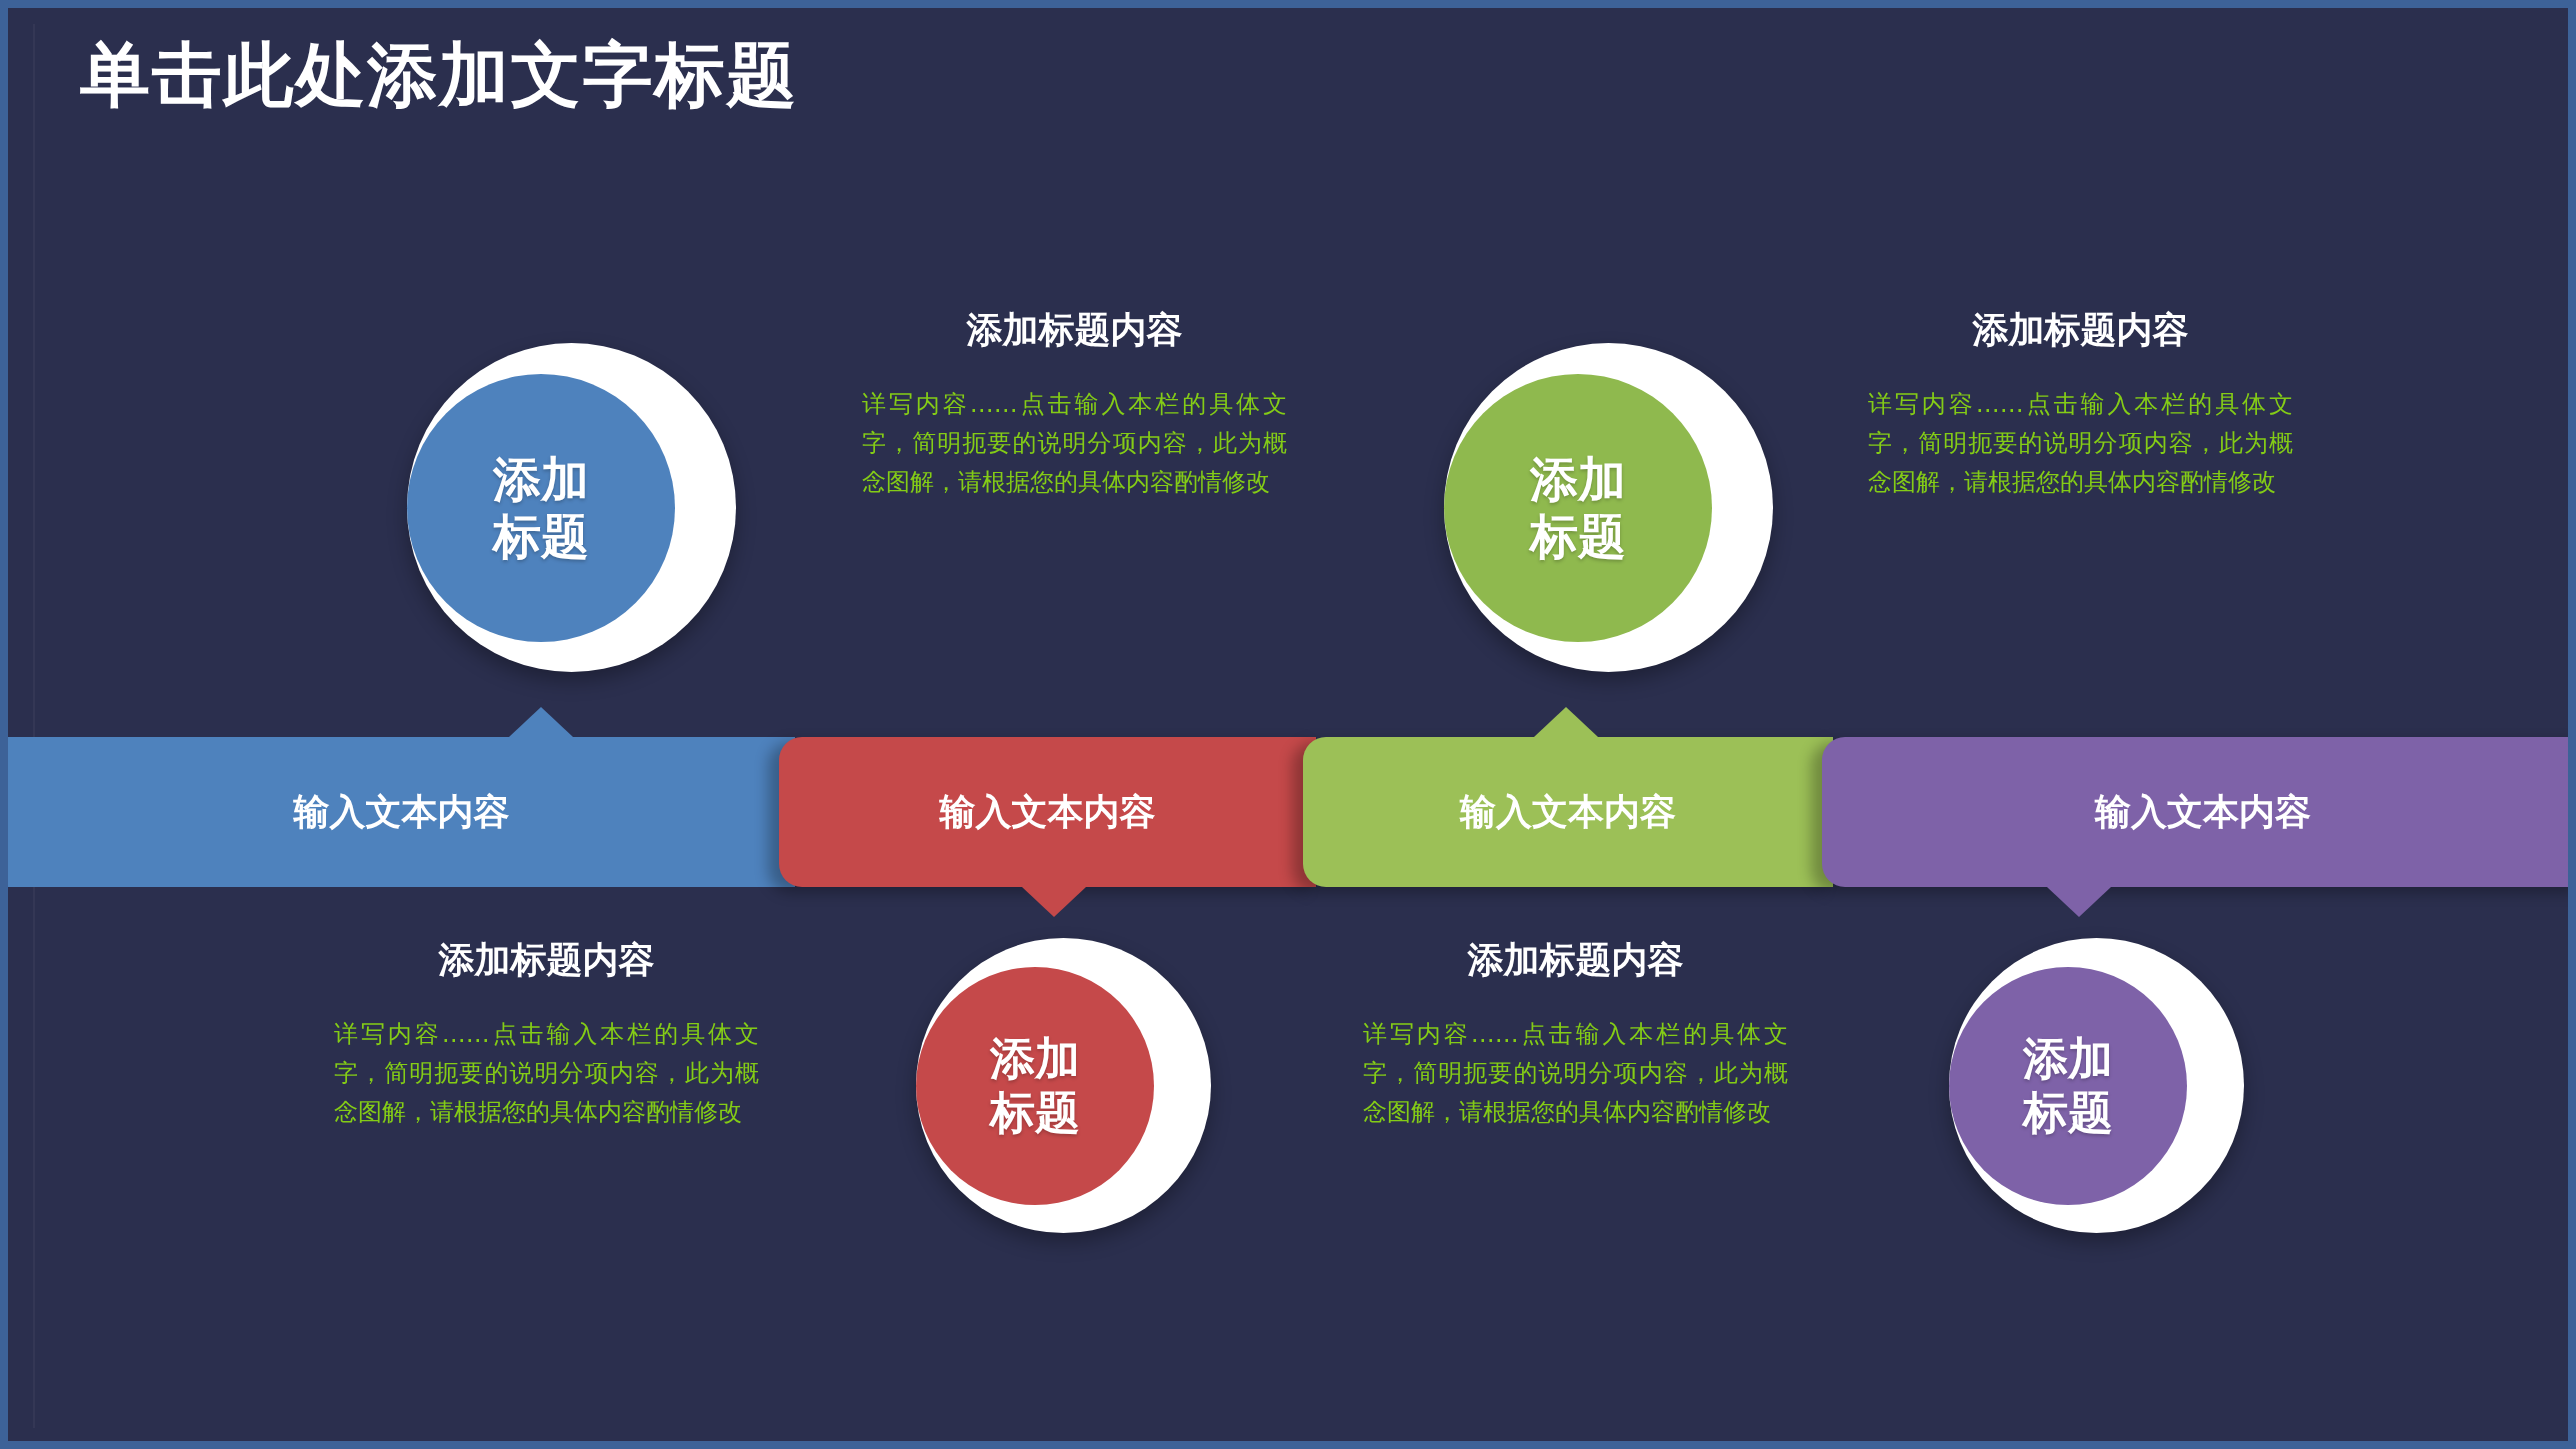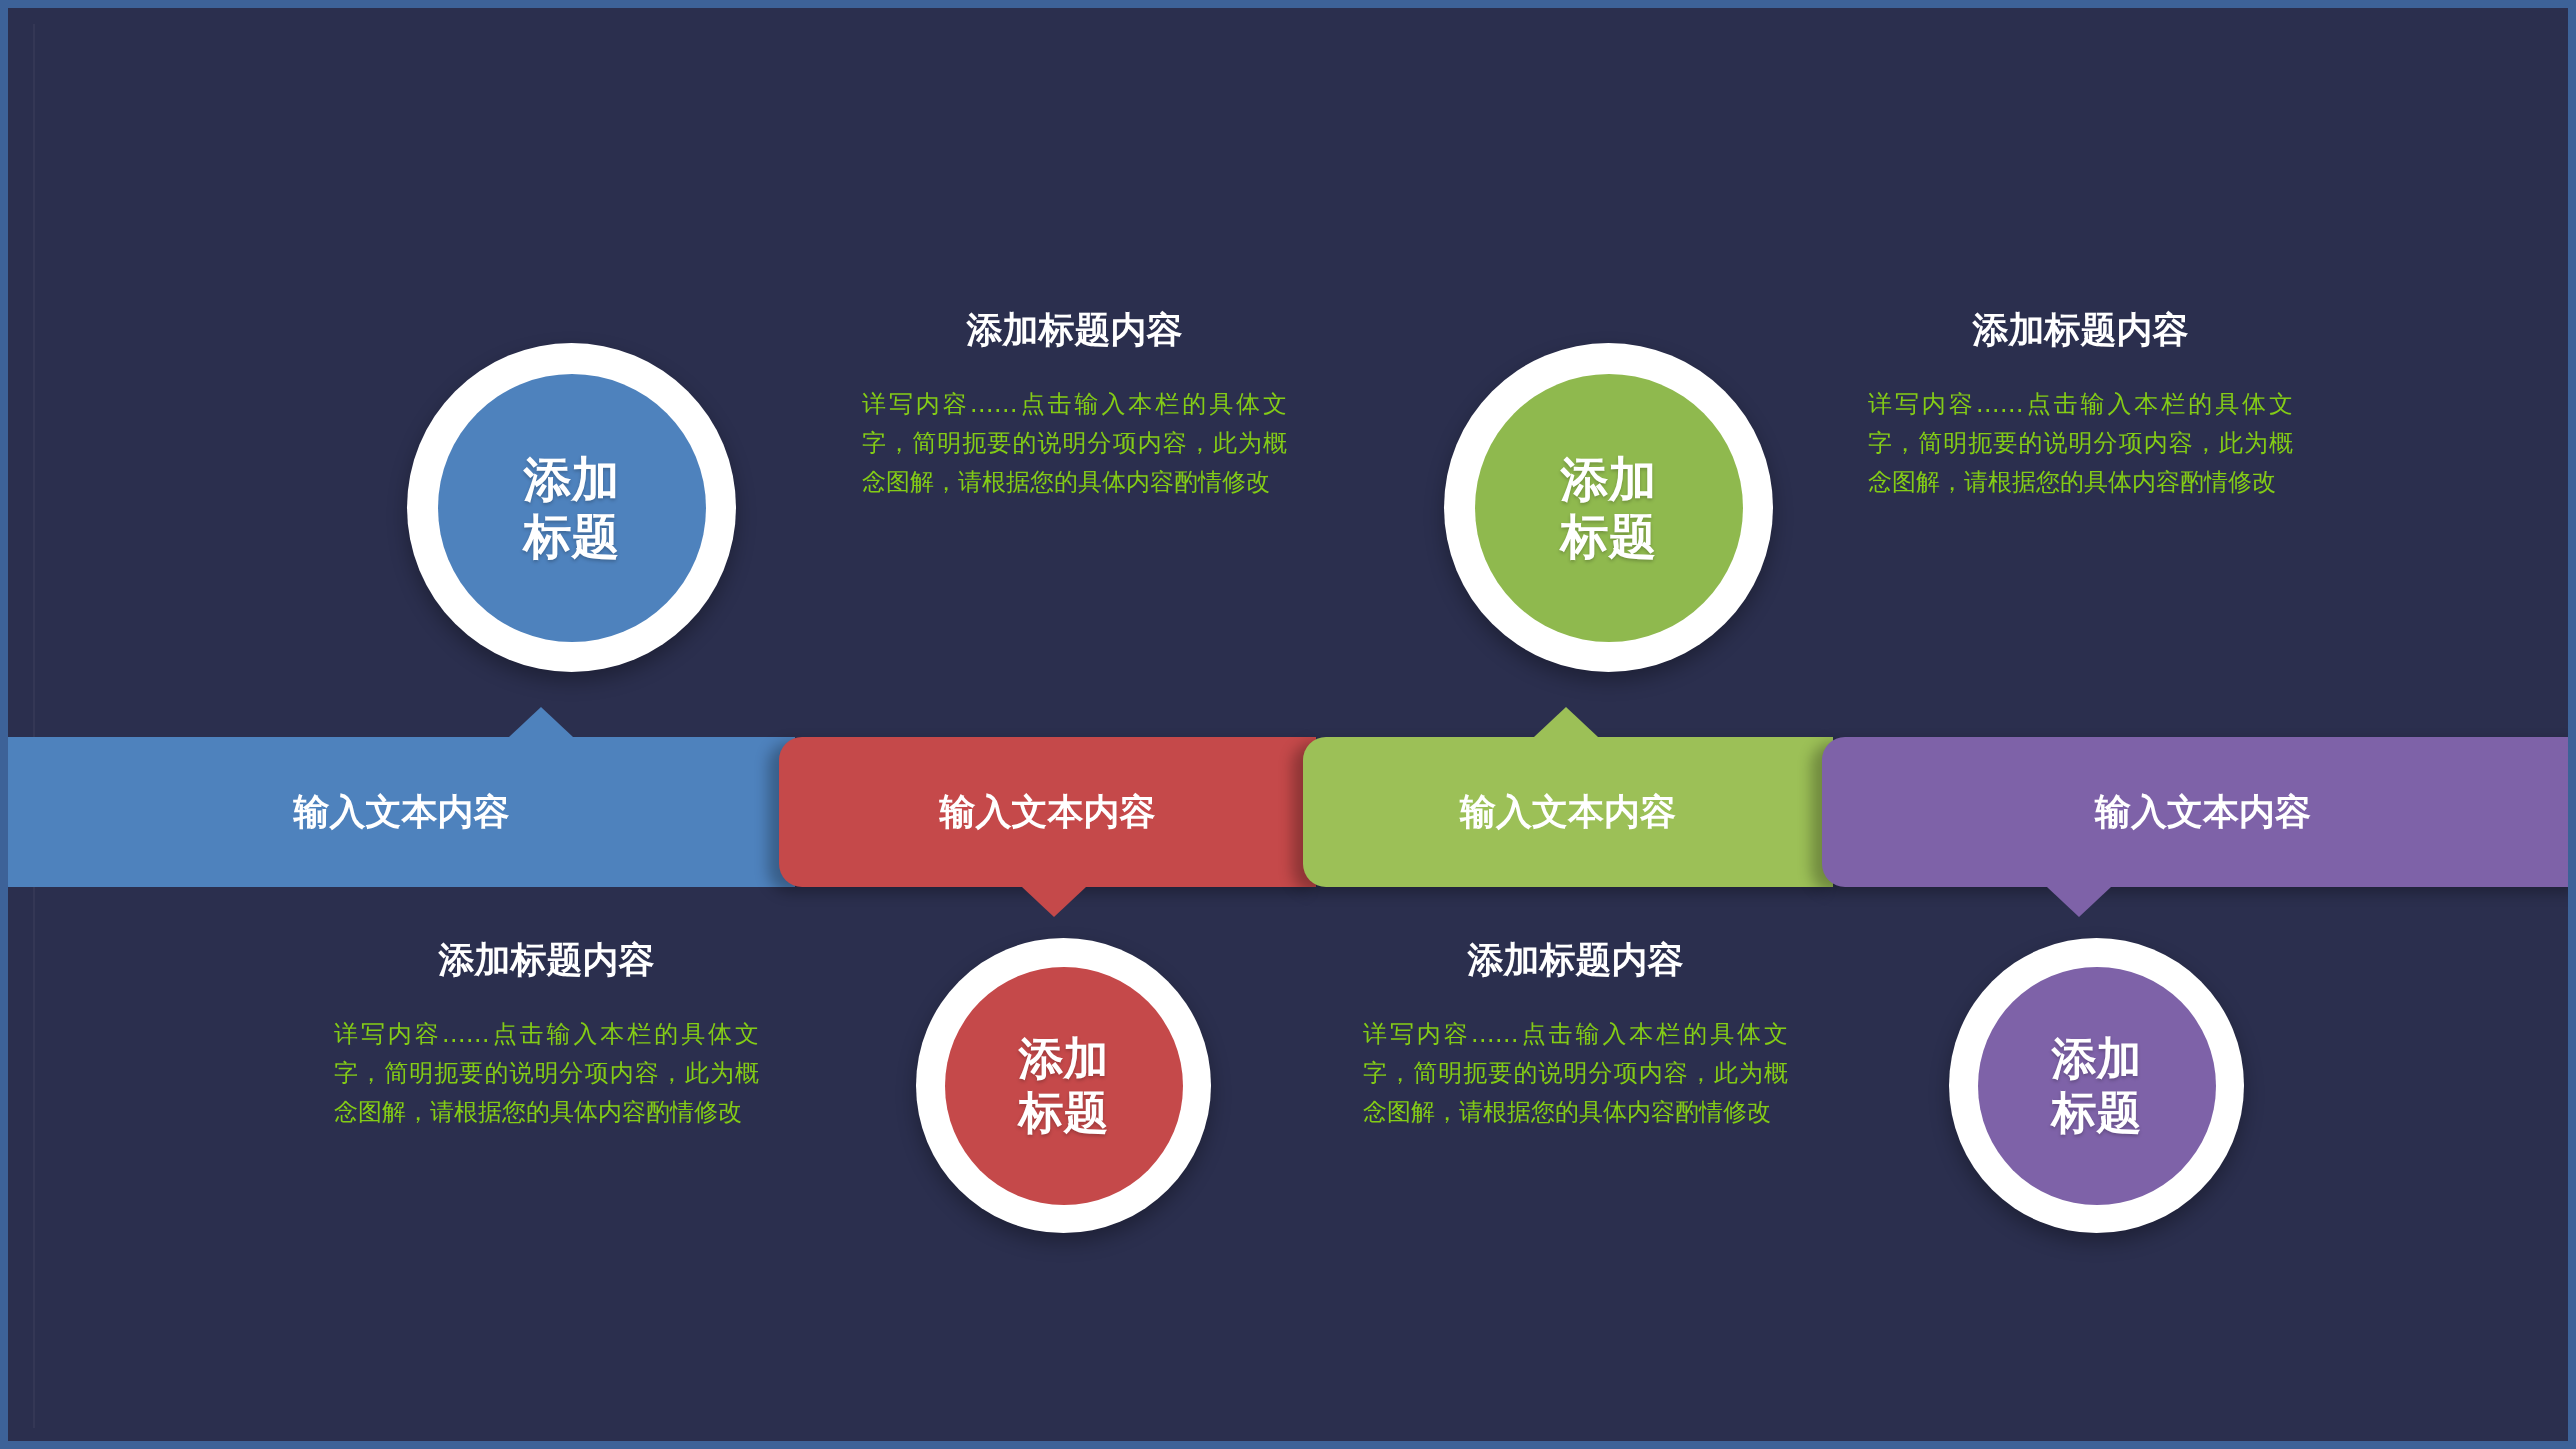--- a/index.html
+++ b/index.html
@@ -52,21 +52,21 @@
     white-space: nowrap;
   }
 
   
   .circle {
     position: absolute;
     border-radius: 50%;
     background: #ffffff;
     display: flex;
     align-items: center;
-    justify-content: center;
+    justify-content: flex-start;
     box-shadow: 0 9px 19.7px rgba(0,0,0,0.30);
   }
   .circle .disc {
     border-radius: 50%;
     display: flex;
     align-items: center;
     justify-content: center;
     text-align: center;
     color: #ffffff;
     font-weight: bold;
@@ -161,20 +161,21 @@
   .ptr-purple-down { left: 225px; border-top: 30px solid #7e62a8; }
 </style>
 </head>
 <body>
 
 <div class="slide">
   <div class="slide-inner">
 
     <div class="inner-hairline"></div>
 
+    <div class="slide-title">单击此处添加文字标题</div>
 
     <div class="circle big c-blue">
       <div class="disc" style="background:#4e82bd">
         <div>
           <div>添加</div>
           <div>标题</div>
         </div>
       </div>
     </div>
 

